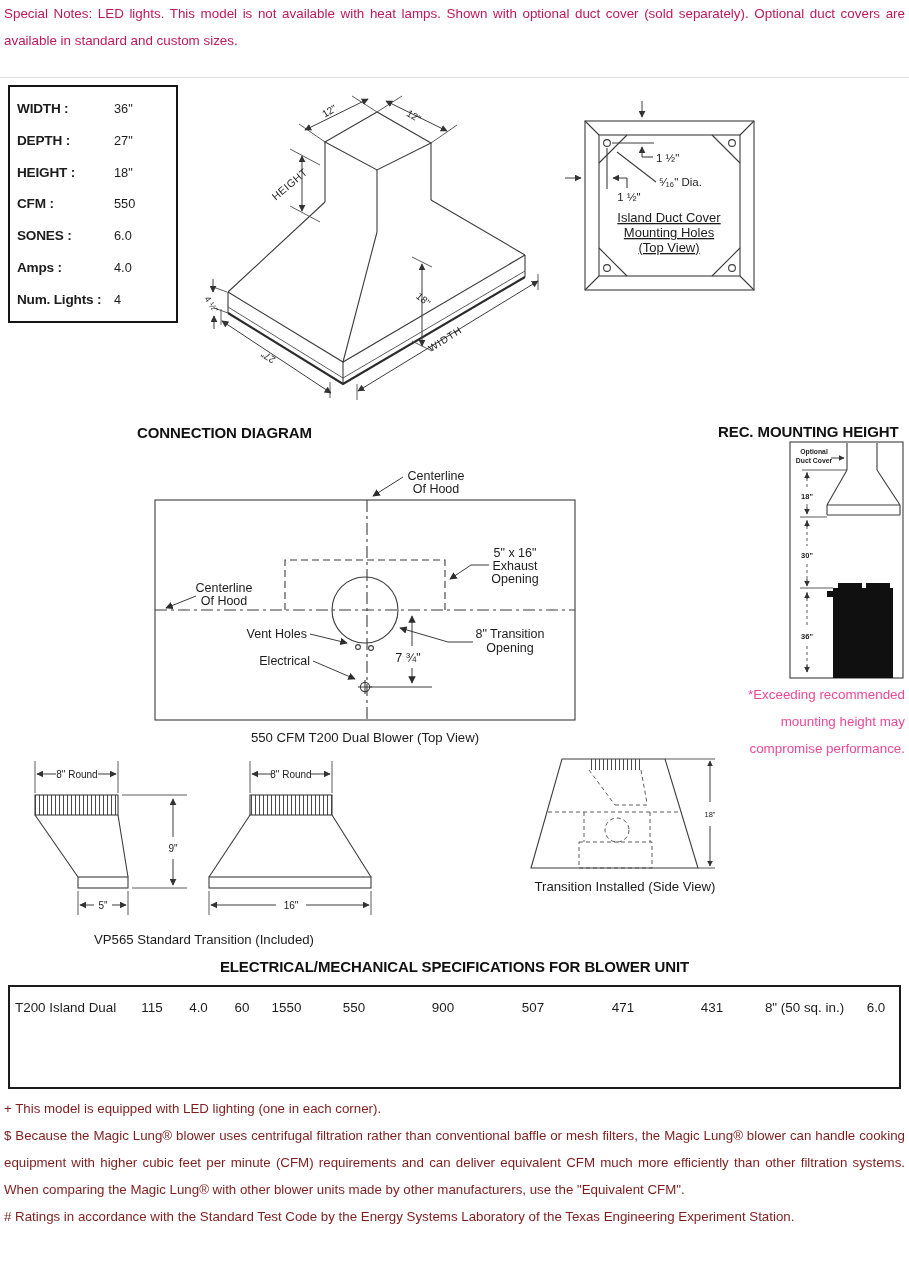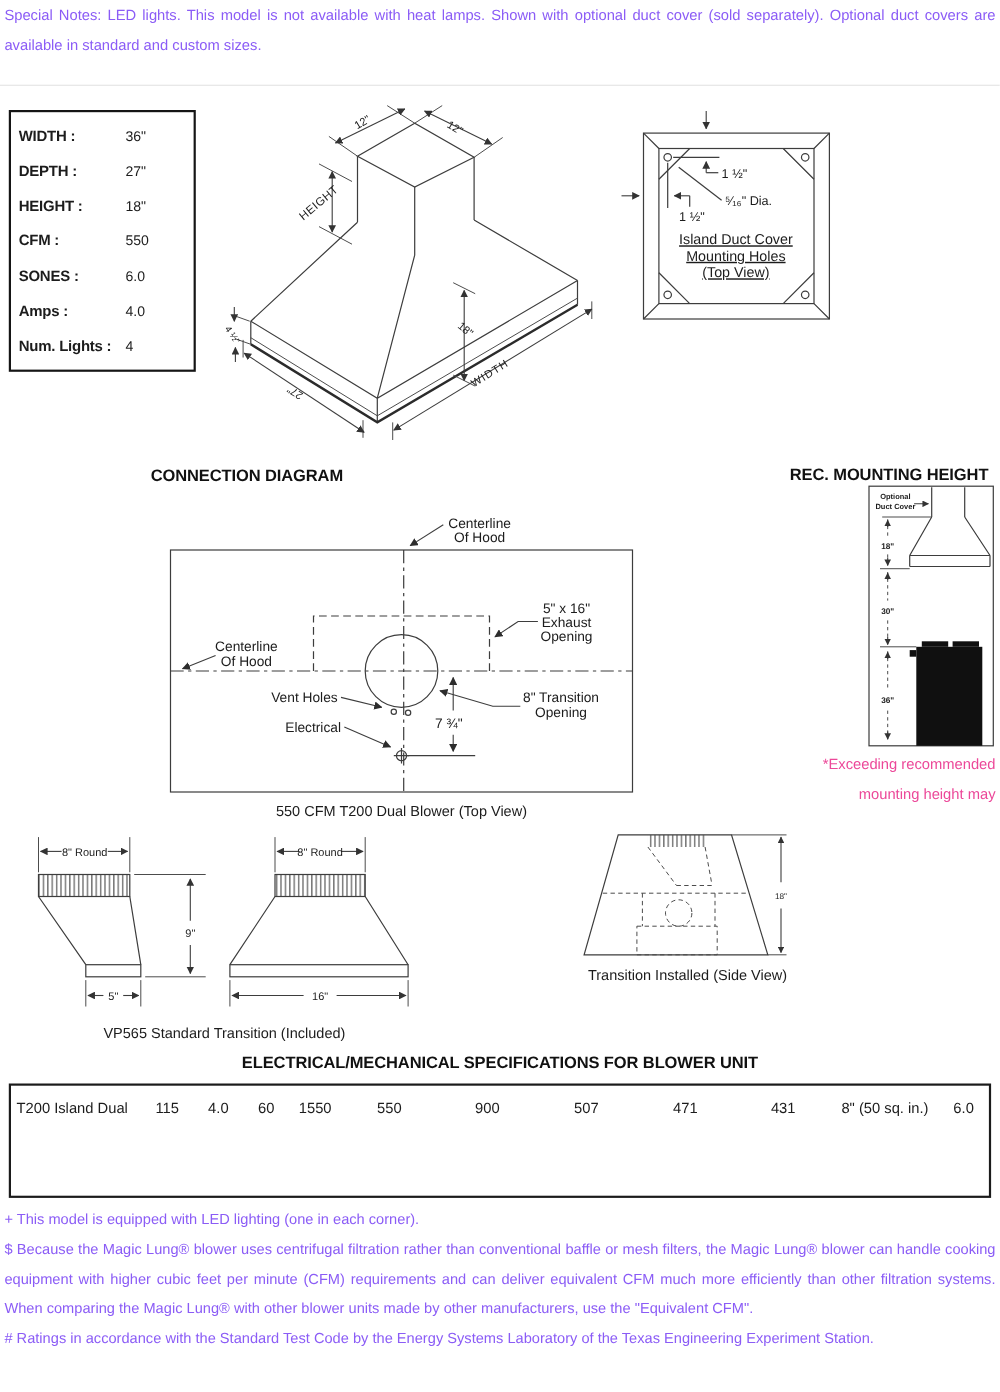--- a/index.html
+++ b/index.html
@@ -1,22 +1,22 @@
 <!DOCTYPE html>
 <html><head>
 <meta charset="utf-8">
 <style>
   html,body{margin:0;padding:0;background:#fff;}
   .page{position:relative;width:909px;height:1265px;background:#fff;overflow:hidden;
         font-family:"Liberation Sans",sans-serif;color:#1c1c1c;}
   .abs{position:absolute;}
-  .notes{left:4px;top:0px;width:901px;font-size:13.4px;line-height:27px;text-align:justify;color:#8b5cf6;}
+  .notes{left:4px;top:0px;width:901px;font-size:13.4px;line-height:27px;text-align:justify;color:#be185d;}
   .divider{left:0;top:77px;width:909px;border-top:1px solid #e3e3e3;height:0;}
   
-  .specs-box{left:8px;top:100px;width:170px;height:238px;border:2px solid #151515;
+  .specs-box{left:8px;top:85px;width:170px;height:238px;border:2px solid #151515;
              display:flex;flex-direction:column;justify-content:space-around;padding:6px 0 6px 7px;box-sizing:border-box;}
   .spec-row{display:flex;align-items:baseline;}
   .spec-label{font-weight:bold;font-size:13.6px;width:97px;flex:0 0 auto;letter-spacing:-0.2px;}
   .spec-value{font-size:12.8px;}
   
   .h-bold{font-weight:bold;font-size:15px;color:#111;letter-spacing:-0.1px;}
   .conn-heading{left:137px;top:424px;width:420px;}
   .mount-heading{left:718px;top:423px;width:191px;text-align:left;}
   .mount-note{right:4px;top:681px;width:260px;text-align:right;font-size:13.4px;line-height:27px;color:#ec4899;}
   .table-title{left:0;top:958px;width:909px;text-align:center;}
@@ -25,21 +25,21 @@
               display:flex;flex-direction:column;}
   .tr{display:flex;width:100%;}
   .tr.head{flex:1 1 auto;align-items:center;font-weight:bold;font-size:12.4px;}
   .tr.data{flex:0 0 40px;align-items:center;font-size:13.4px;}
   .tc{text-align:center;box-sizing:border-box;padding:0 2px;}
   .c0{width:118px;} .c1{width:48px;} .c2{width:45px;} .c3{width:42px;} .c4{width:47px;}
   .c5{width:88px;} .c6{width:90px;} .c7{width:90px;} .c8{width:90px;} .c9{width:88px;}
   .c10{width:97px;} .c11{width:46px;}
   .tr.data .c0{text-align:left;padding-left:5px;}
   
-  .footnotes{left:4px;top:1095px;width:901px;font-size:13.3px;line-height:27px;color:#8b5cf6;}
+  .footnotes{left:4px;top:1095px;width:901px;font-size:13.3px;line-height:27px;color:#7f1d1d;}
   .footnotes p{margin:0;}
   .footnotes p.just{text-align:justify;}
   
   svg{position:absolute;overflow:visible;}
   .dln{stroke:#3d3d3d;stroke-width:1.1;fill:none;}
   .dthick{stroke:#2b2b2b;stroke-width:2.2;fill:none;}
   .dthin{stroke:#4a4a4a;stroke-width:0.9;fill:none;}
   .ddim{stroke:#3d3d3d;stroke-width:1;fill:none;}
   text{fill:#1c1c1c;}
 </style>
@@ -224,20 +224,21 @@
     <g fill="#101010">
       <rect x="45" y="148" width="60" height="90"></rect>
       <rect x="50" y="143" width="24" height="5"></rect>
       <rect x="78" y="143" width="24" height="5"></rect>
       <rect x="39" y="151" width="6" height="6"></rect>
     </g>
   </svg>
   <div class="abs mount-note">
     <div>*Exceeding recommended</div>
     <div>mounting height may</div>
+    <div>compromise performance.</div>
   </div>
 
   <svg style="left:10px;top:755px;" width="420" height="200" viewBox="0 0 420 200">
     <defs>
       <marker id="trA" viewBox="0 0 10 10" refX="9" refY="5" markerWidth="7" markerHeight="7" orient="auto">
         <path d="M0,0 L10,5 L0,10 Z" fill="#333"></path>
       </marker>
       <pattern id="hatchT" width="4" height="20" patternUnits="userSpaceOnUse">
         <line x1="1.5" y1="0" x2="1.5" y2="20" stroke="#4a4a4a" stroke-width="1"></line>
       </pattern>

